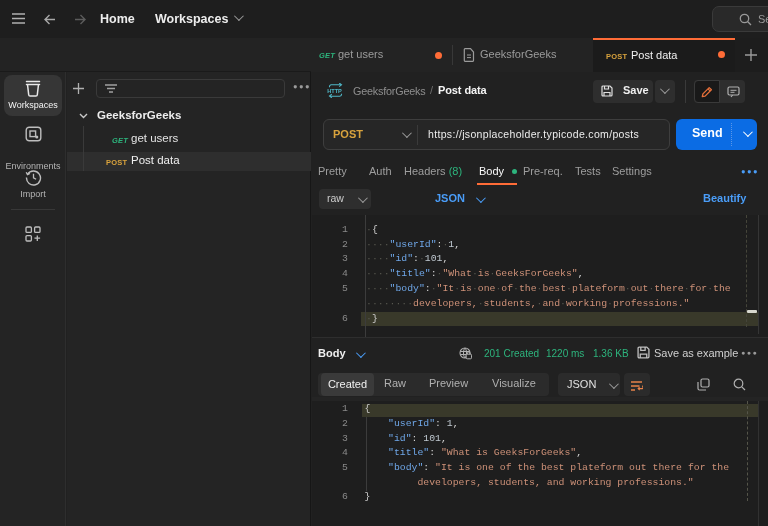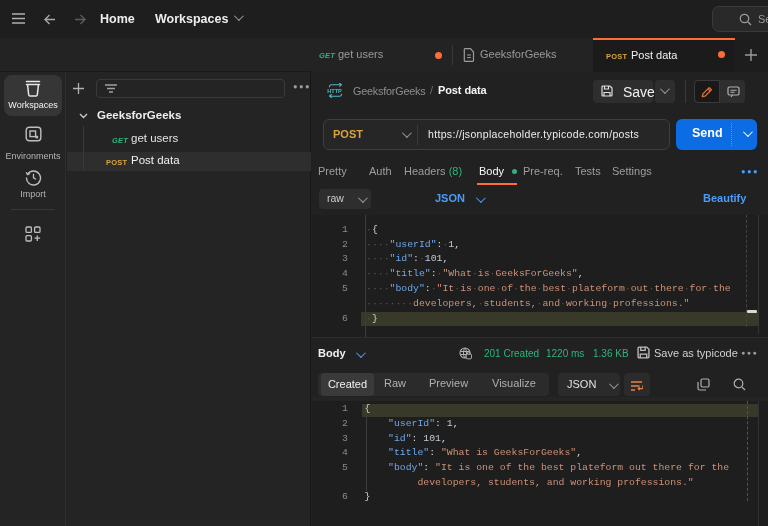--- a/index.html
+++ b/index.html
@@ -119,21 +119,21 @@
           <path d="M2.5 4.5h13M3.5 4.5l1.2 10.2a1.4 1.4 0 0 0 1.4 1.3h5.8a1.4 1.4 0 0 0 1.4-1.3l1.2-10.2M2.5 1.5h13" stroke="#e8e8e8" stroke-width="1.5" fill="none" stroke-linecap="round"></path>
         </svg>
       <div style="margin-top:3px;font-weight:400">Workspaces</div>
     </div>
     <div class="railitem" style="top:54px">
       <svg style="margin:0 auto" width="17" height="16" viewBox="0 0 17 16">
           <rect x="1.2" y="1.2" width="14.6" height="13.6" rx="3" stroke="#bdbdbd" stroke-width="1.4" fill="none"></rect>
           <rect x="5" y="5" width="5.6" height="5.6" stroke="#bdbdbd" stroke-width="1.4" fill="none"></rect>
           <circle cx="11.8" cy="11" r="1.5" fill="#bdbdbd"></circle>
         </svg>
-      <div style="margin-top:9px">Environments</div>
+      <div style="margin-top:19px">Environments</div>
     </div>
     <div class="railitem" style="top:97px">
       <svg style="margin:0 auto" width="17" height="17" viewBox="0 0 17 17">
           <path d="M2.6 5.2A7 7 0 1 1 1.5 8.5" stroke="#bdbdbd" stroke-width="1.4" fill="none"></path>
           <path d="M1.2 3.2l1.3 2.4 2.5-1.1" stroke="#bdbdbd" stroke-width="1.3" fill="none"></path>
           <path d="M8.5 4.8v4l2.6 1.5" stroke="#bdbdbd" stroke-width="1.3" fill="none"></path>
         </svg>
       <div style="margin-top:3px">Import</div>
     </div>
     <div class="abs" style="left:11px;top:137px;width:44px;height:1px;background:#383838"></div>
@@ -181,21 +181,21 @@
         </svg>
       <span class="abs" style="left:41px;top:12.5px;font-size:10.8px;letter-spacing:-0.2px;color:#8f8f8f">GeeksforGeeks</span>
       <span class="abs" style="left:118px;top:12px;font-size:11px;color:#6f6f6f">/</span>
       <span class="abs" style="left:126px;top:12px;font-size:11px;letter-spacing:-0.1px;color:#f5f5f5;font-weight:700">Post data</span>
       <div class="abs" style="left:281px;top:8px;width:60px;height:23px;background:#2e2e2e;border-radius:4px">
         <svg class="abs" style="left:8px;top:5px" width="12" height="12" viewBox="0 0 12 12">
             <path d="M1 2a1 1 0 0 1 1-1h7l2 2v7a1 1 0 0 1-1 1H2a1 1 0 0 1-1-1z" stroke="#e0e0e0" stroke-width="1.2" fill="none"></path>
             <path d="M3.5 1v3h4V1" stroke="#e0e0e0" stroke-width="1.2" fill="none"></path>
             <path d="M3 11V7.5h6V11" stroke="#e0e0e0" stroke-width="1.2" fill="none"></path>
           </svg>
-        <span class="abs" style="left:30px;top:4px;font-size:14px;color:#f0f0f0;font-weight:400">Save</span>
+        <span class="abs" style="left:30px;top:4px;font-size:11px;color:#f0f0f0;font-weight:700">Save</span>
       </div>
       <div class="abs" style="left:343px;top:8px;width:20px;height:23px;background:#2e2e2e;border-radius:4px">
         <span class="chev" style="margin-left:5px;margin-top:7px"></span>
       </div>
       <div class="abs" style="left:373px;top:8px;width:1px;height:23px;background:#3a3a3a"></div>
       <div class="abs" style="left:382px;top:8px;width:51px;height:23px;background:#2e2e2e;border-radius:4px">
         <div class="abs" style="left:0;top:0;width:26px;height:23px;background:#191919;border-radius:4px 0 0 4px;border:1px solid #3a3a3a">
           <svg class="abs" style="left:6px;top:5px" width="12" height="12" viewBox="0 0 12 12">
               <path d="M8.2 1.6l2.2 2.2-6.3 6.3-2.8.6.6-2.8z" stroke="#e8703a" stroke-width="1.3" fill="none" stroke-linejoin="round"></path>
               <path d="M7 2.8l2.2 2.2" stroke="#e8703a" stroke-width="1.1"></path>
@@ -270,21 +270,21 @@
           <path d="M8.5 7.2v-1a1.3 1.3 0 0 1 2.6 0v1" stroke="#b0b0b0" stroke-width="1" fill="none"></path>
         </svg>
       <span class="abs grn" style="left:172px;top:9.5px;font-size:10px">201 Created</span>
       <span class="abs grn" style="left:234px;top:9.5px;font-size:10px">1220 ms</span>
       <span class="abs grn" style="left:281px;top:9.5px;font-size:10px">1.36 KB</span>
       <svg class="abs" style="left:325px;top:8px" width="13" height="13" viewBox="0 0 12 12">
           <path d="M1 2a1 1 0 0 1 1-1h7l2 2v7a1 1 0 0 1-1 1H2a1 1 0 0 1-1-1z" stroke="#c0c0c0" stroke-width="1.2" fill="none"></path>
           <path d="M3.5 1v3h4V1" stroke="#c0c0c0" stroke-width="1.2" fill="none"></path>
           <path d="M3 11V7.5h6V11" stroke="#c0c0c0" stroke-width="1.2" fill="none"></path>
         </svg>
-      <span class="abs" style="left:342px;top:9px;color:#d0d0d0;font-size:11px">Save as typicode</span>
+      <span class="abs" style="left:342px;top:9px;color:#d0d0d0;font-size:11px">Save as example</span>
       <span class="abs" style="left:429px;top:11px;color:#9b9b9b;font-size:7px;letter-spacing:1.5px">●●●</span>
     </div>
     <div id="prettyrow">
       <div class="abs" style="left:6px;top:5px;width:231px;height:23px;background:#2b2b2b;border-radius:4px"></div>
       <div class="pbtn" id="prettybtn" style="top:5px;height:23px;line-height:23px">Created</div>
       <span class="pbtn" style="left:72px">Raw</span>
       <span class="pbtn" style="left:117px">Preview</span>
       <span class="pbtn" style="left:180px">Visualize</span>
       <div class="pbtn" style="left:246px;width:62px;top:5px;height:23px;line-height:23px;background:#2b2b2b;border-radius:4px;color:#e0e0e0">
         <span style="position:absolute;left:9px">JSON</span>

